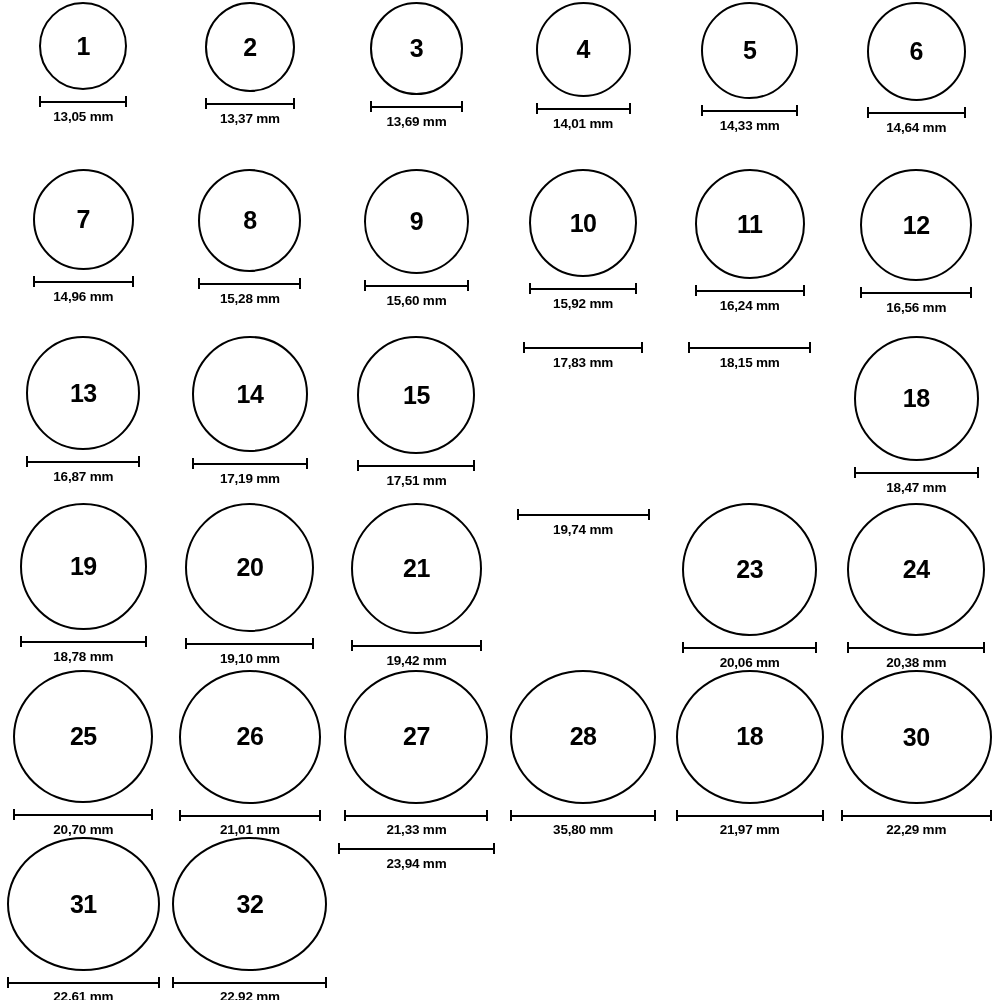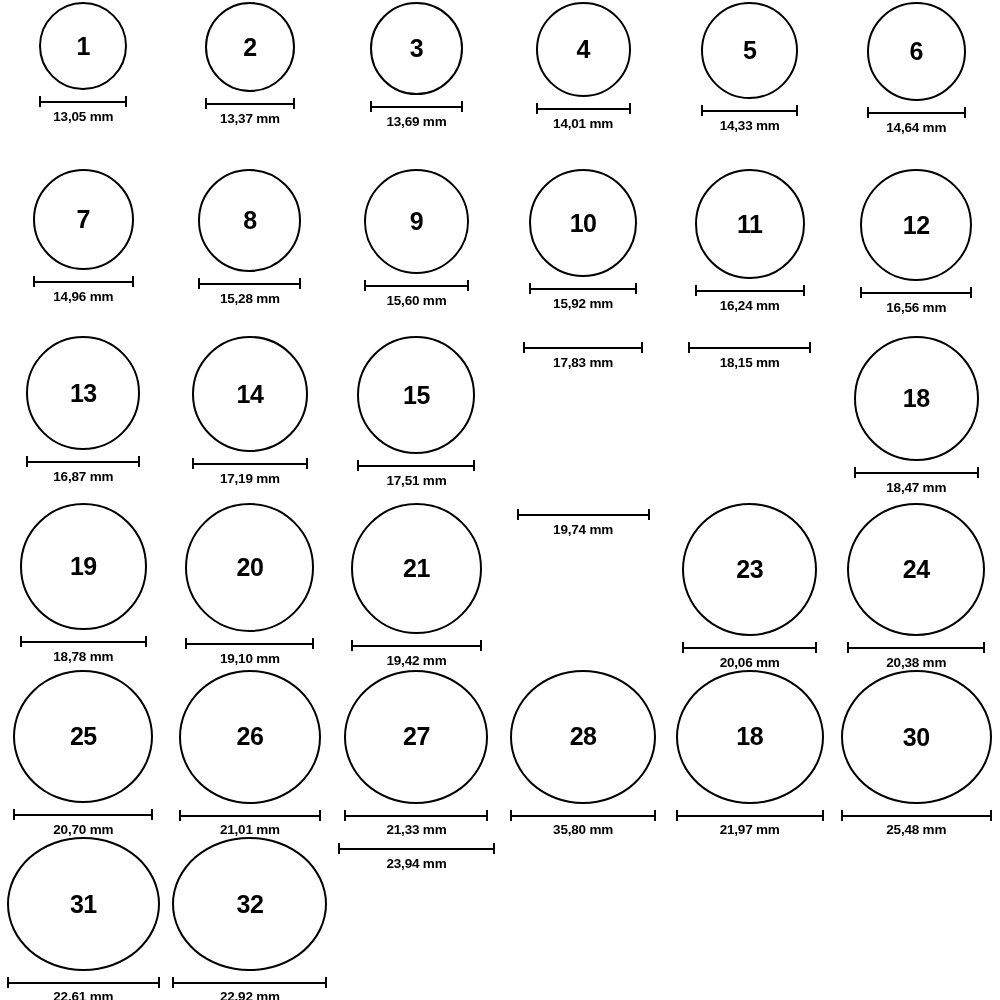--- a/index.html
+++ b/index.html
@@ -400,21 +400,21 @@
       </div>
       <div class="cell">
         <div class="ring" style="width: 151px; height: 151px;">
           <span class="ring-label">30</span>
         </div>
         <div class="measure" style="width: 151px;">
           <div class="bar"></div>
           <div class="tick left"></div>
           <div class="tick right"></div>
         </div>
-        <div class="mm">25,48 mm</div>
+        <div class="mm">22,29 mm</div>
       </div>
       <div class="cell">
         <div class="ring" style="width: 153px; height: 153px;">
           <span class="ring-label">31</span>
         </div>
         <div class="measure" style="width: 153px;">
           <div class="bar"></div>
           <div class="tick left"></div>
           <div class="tick right"></div>
         </div>

